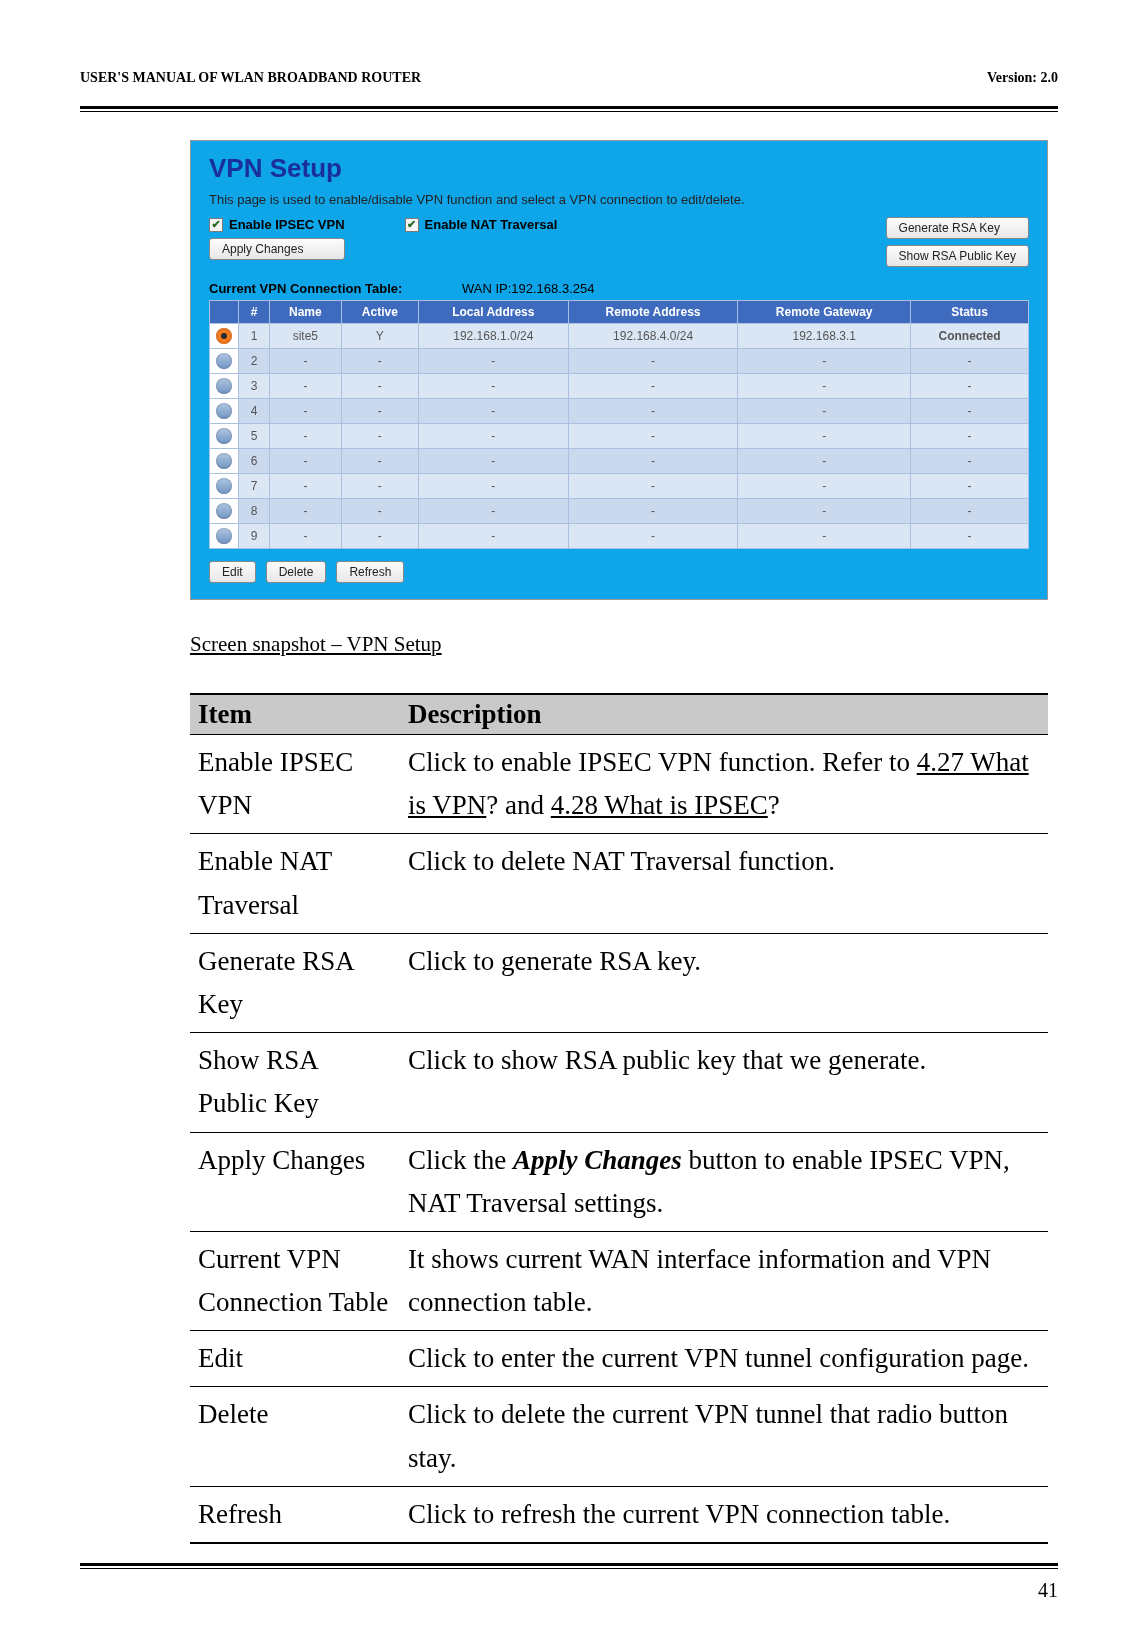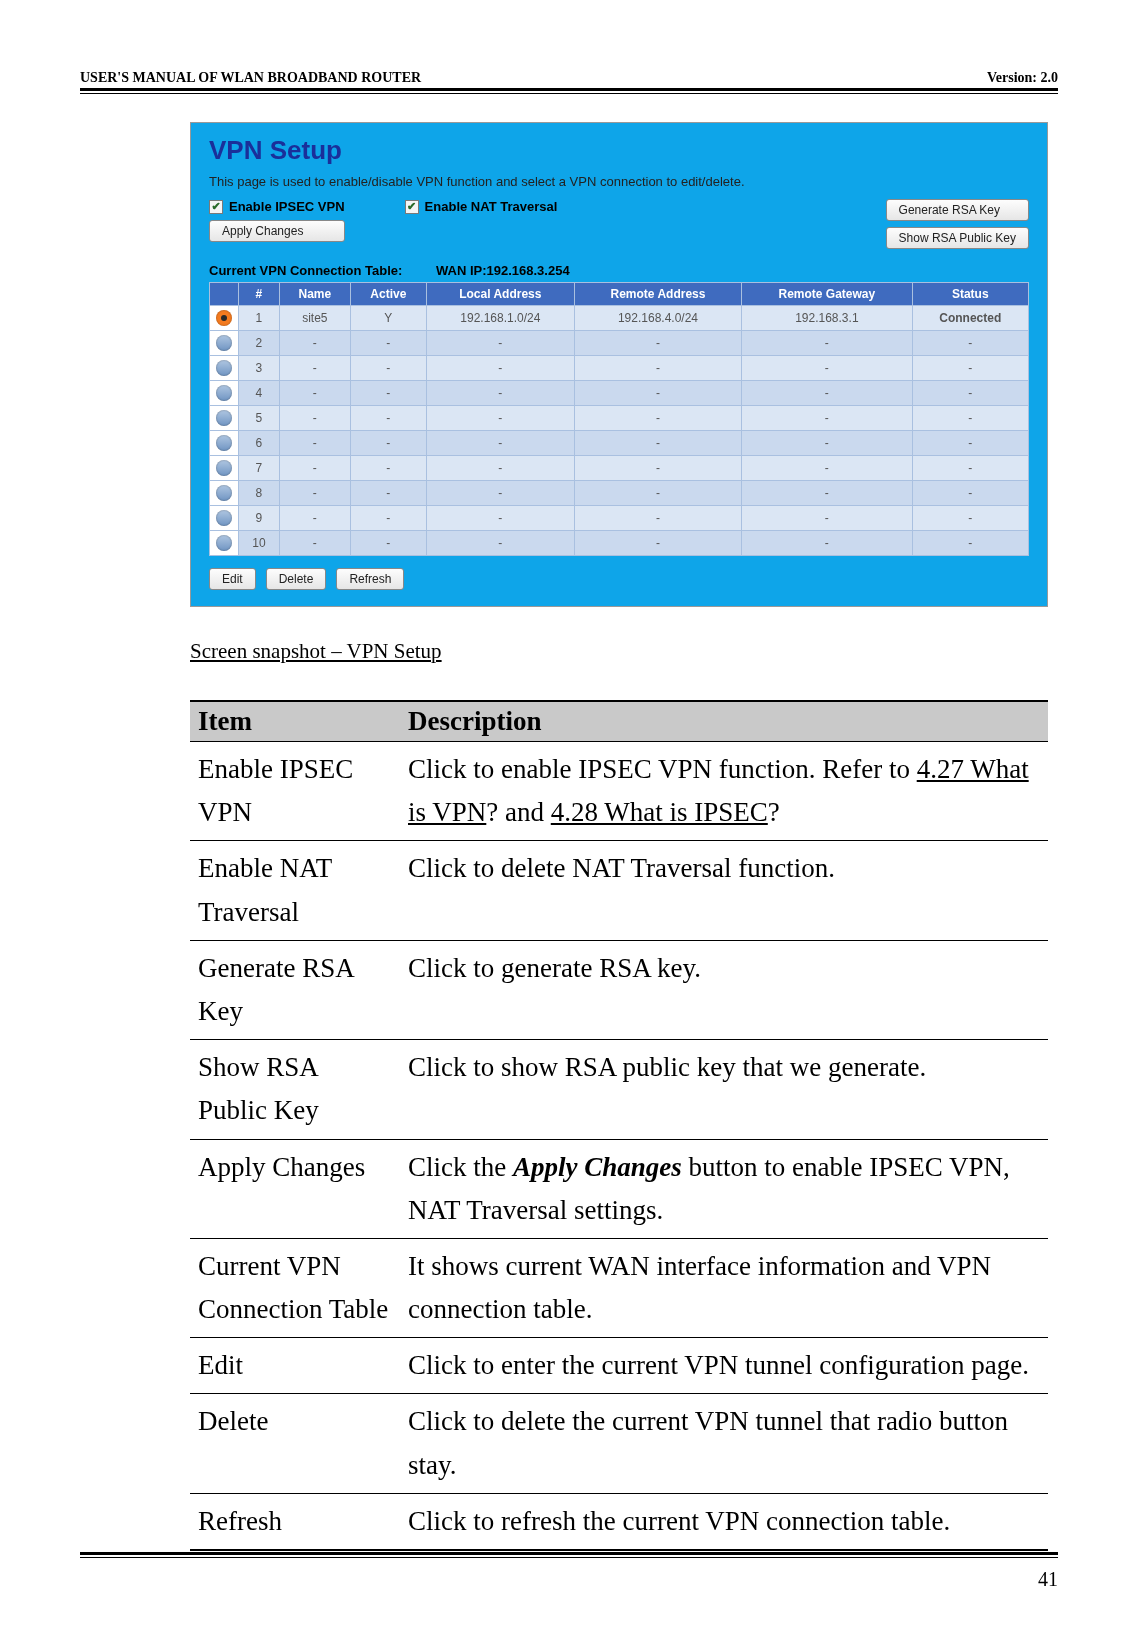--- a/index.html
+++ b/index.html
@@ -9,21 +9,21 @@
       width: 1138px;
       height: 1652px;
       position: relative;
       padding: 70px 80px 60px 80px;
     }
     .header-row {
       display: flex;
       justify-content: space-between;
       font-size: 14px;
       font-weight: bold;
-      padding-bottom: 2px;
+      padding-bottom: 20px;
     }
     .thick-line {
       border-top: 3px solid #000;
       margin-bottom: 2px;
     }
     .thin-line {
       border-top: 1px solid #000;
     }
     .content-wrap {
       margin-left: 110px;
@@ -93,22 +93,22 @@
       gap: 6px;
       margin-left: auto;
     }
     .table-header-label {
       font-size: 13px;
       font-weight: bold;
       color: #000;
       margin-bottom: 4px;
     }
     .wan-ip {
-      margin-left: 30px;
-      font-weight: bold;
+      margin-left: 56px;
+      font-weight: normal;
     }
     .vpn-table {
       width: 100%;
       border-collapse: collapse;
       font-size: 12px;
     }
     .vpn-table th {
       background: #3f6bbf;
       color: #fff;
       font-weight: bold;
@@ -181,21 +181,21 @@
     .desc-table td {
       vertical-align: top;
       padding: 6px 8px;
       border-bottom: 1px solid #000;
       line-height: 1.6;
     }
     .desc-table tr.last td { border-bottom: 2px solid #000; }
     .underline { text-decoration: underline; }
     .footer {
       position: absolute;
-      bottom: 61px;
+      bottom: 50px;
       left: 80px;
       right: 80px;
     }
     .page-num {
       text-align: right;
       font-size: 20px;
       margin-top: 10px;
     }
   </style>
 </head>
@@ -352,32 +352,20 @@
               <div class="radio-dot unsel"></div>
             </td>
             <td>9</td>
             <td>-</td>
             <td>-</td>
             <td>-</td>
             <td>-</td>
             <td>-</td>
             <td>-</td>
           </tr>
-          <tr class="odd">
-            <td class="radio-cell">
-              <div class="radio-dot unsel"></div>
-            </td>
-            <td>10</td>
-            <td>-</td>
-            <td>-</td>
-            <td>-</td>
-            <td>-</td>
-            <td>-</td>
-            <td>-</td>
-          </tr>
         </tbody>
     </table>
 
     <div class="bottom-btns">
       <span class="btn">Edit</span>
       <span class="btn">Delete</span>
       <span class="btn">Refresh</span>
     </div>
   </div>
 

